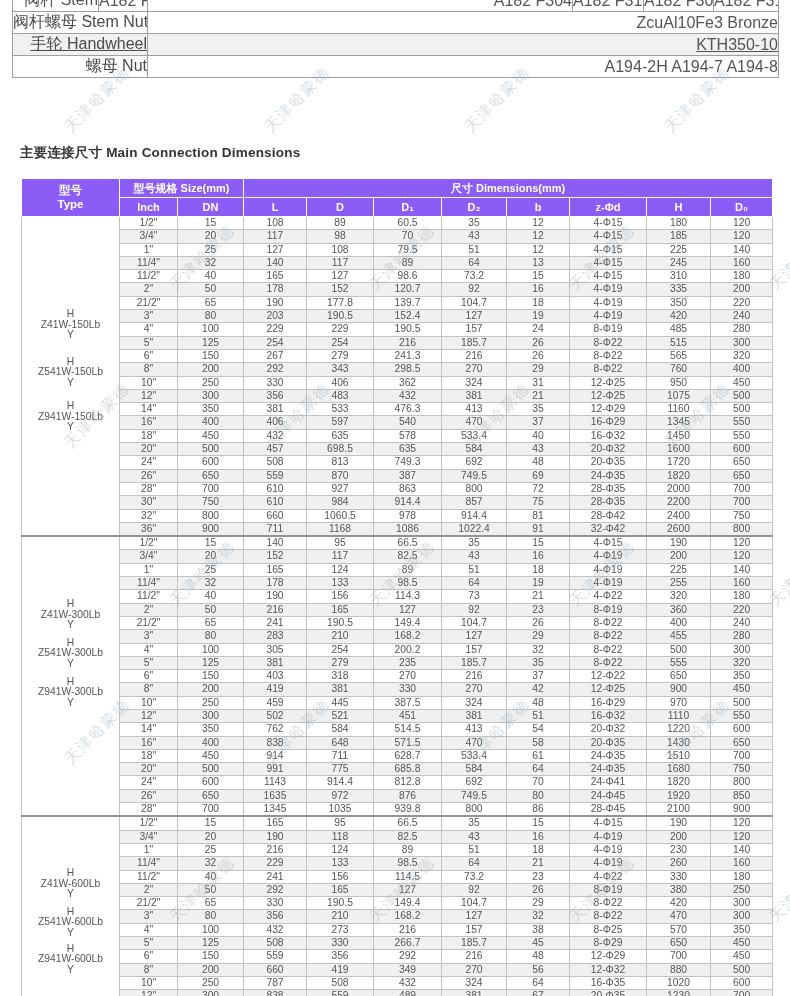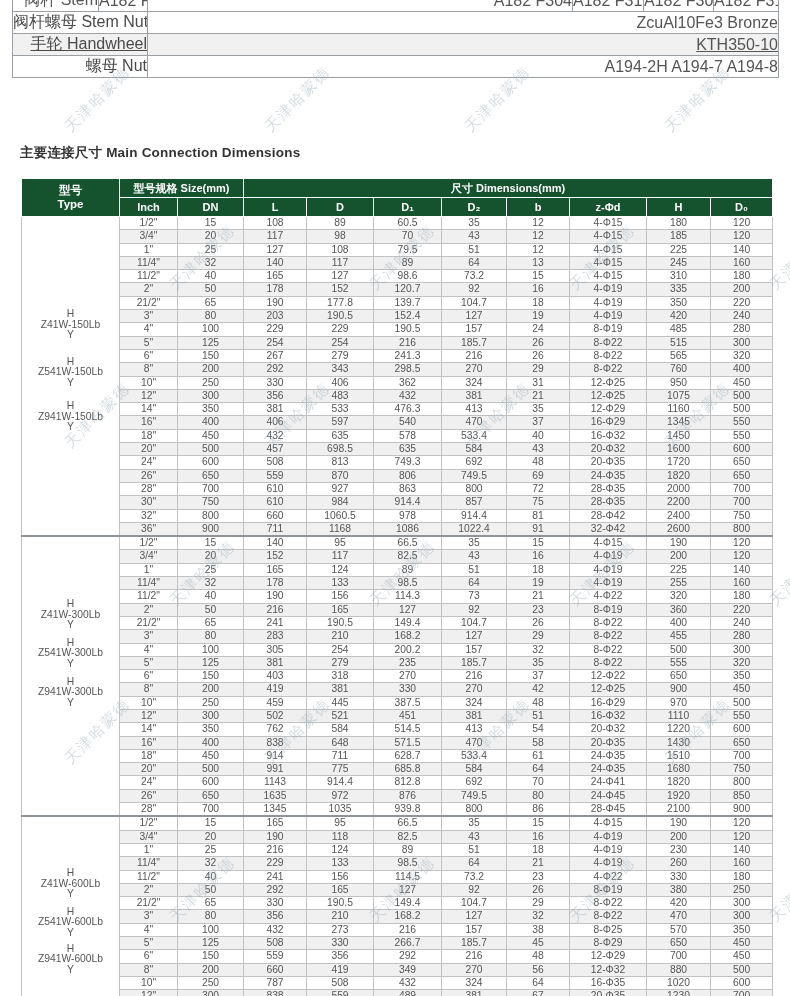--- a/index.html
+++ b/index.html
@@ -25,21 +25,21 @@
     margin:66px 0 16px 20px; font-size:13.5px; font-weight:bold; color:#333;
     letter-spacing:0.2px;
   }
   
   .dim-table {
     margin:12px 0 0 21px; width:751px;
     border-collapse:collapse; table-layout:fixed;
     border:1px solid #9aa0a4;
   }
   .dim-table th {
-    background:#14532d; color:#fff; border:1px solid #fff;
+    background:#8b5cf6; color:#fff; border:1px solid #fff;
     font-size:11px; font-weight:bold; height:19px; padding:0; line-height:1.15;
   }
   .dim-table th.type-head { font-size:11.5px; }
   .dim-table td {
     border:1px solid #c2c2c2; height:12.3px; padding:0;
     text-align:center; vertical-align:middle;
     font-size:10.3px; line-height:12.3px; color:#555; white-space:nowrap;
   }
   .dim-table tr.stripe td { background:#f0f0f0; }
   .dim-table tr.sec-start td { border-top:2px solid #8f9498; }
@@ -377,21 +377,21 @@
         <td>48</td>
         <td>20-Φ35</td>
         <td>1720</td>
         <td>650</td>
       </tr>
       <tr class="stripe">
         <td>26"</td>
         <td>650</td>
         <td>559</td>
         <td>870</td>
-        <td>806</td>
+        <td>387</td>
         <td>749.5</td>
         <td>69</td>
         <td>24-Φ35</td>
         <td>1820</td>
         <td>650</td>
       </tr>
       <tr>
         <td>28"</td>
         <td>700</td>
         <td>610</td>

